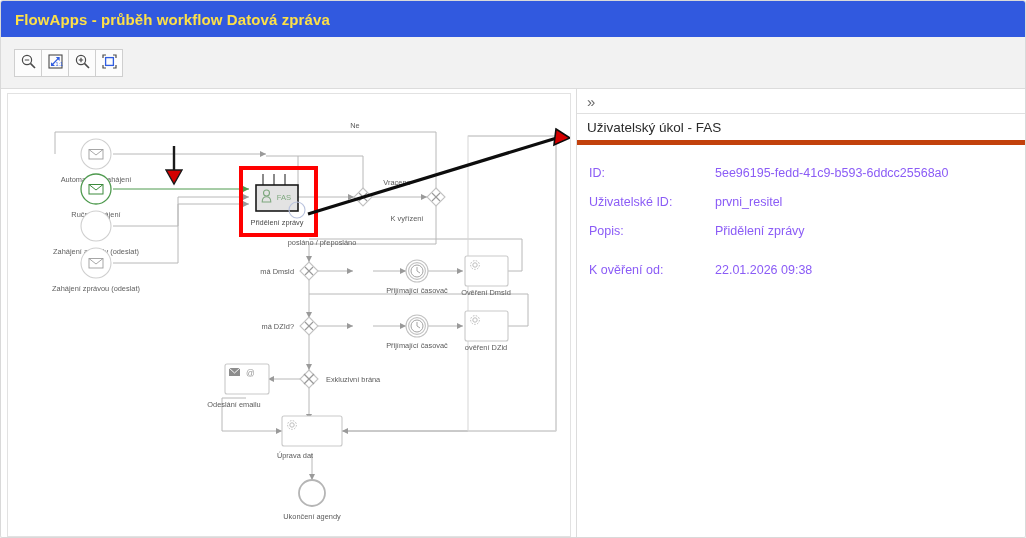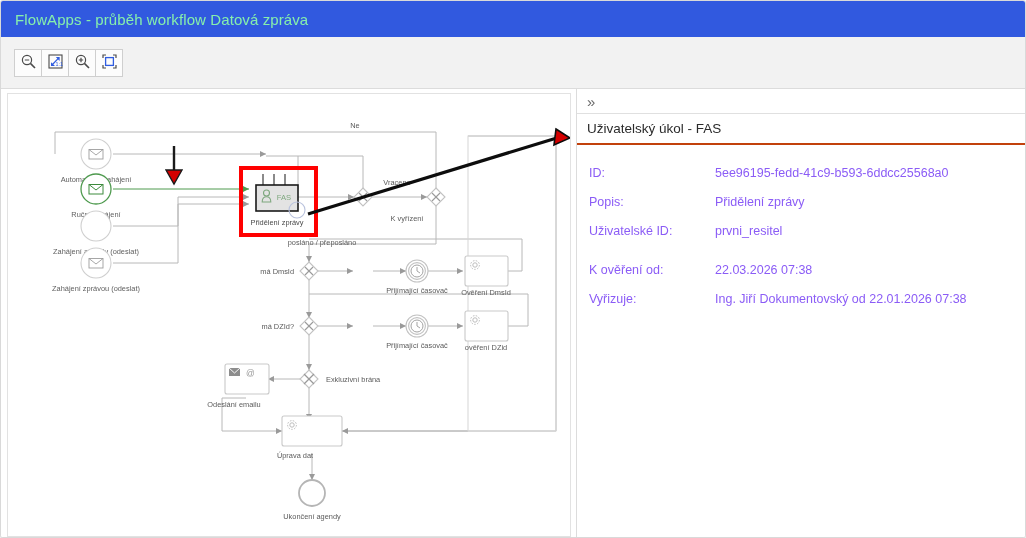--- a/index.html
+++ b/index.html
@@ -33,23 +33,23 @@
   
   .titlebar {
     height: 36px;
     background: #3159df;
     display: flex;
     align-items: center;
     padding: 0 0 0 14px;
     box-sizing: border-box;
   }
   .titlebar-text {
-    color: #86efac;
+    color: #fde047;
     font-size: 15px;
-    font-weight: normal;
+    font-weight: bold;
     letter-spacing: 0.1px;
     white-space: nowrap;
   }
 
   
   .toolbar {
     height: 52px;
     background: #f2f2f2;
     border-bottom: 1px solid #dcdcdc;
     display: flex;
@@ -118,21 +118,21 @@
     align-items: center;
     padding-left: 10px;
     box-sizing: border-box;
     background: #ffffff;
     cursor: pointer;
     color: #6b6b6b;
     font-size: 14px;
   }
   .detail-header {
     height: 31px;
-    border-bottom: 2px solid #c2410c;
+    border-bottom: 5px solid #c2410c;
     display: flex;
     align-items: center;
     padding-left: 10px;
     box-sizing: border-box;
     background: #ffffff;
   }
   .detail-header-text {
     font-size: 13.5px;
     color: #2b2b2b;
   }
@@ -451,34 +451,30 @@
       </div>
 
       <div class="detail-body">
         <table class="field-table">
           <tbody>
             <tr>
               <td class="field-label">ID:</td>
               <td class="field-value">5ee96195-fedd-41c9-b593-6ddcc25568a0</td>
             </tr>
             <tr>
+              <td class="field-label">Uživatelské ID:</td>
+              <td class="field-value">prvni_resitel</td>
+            </tr>
+            <tr>
               <td class="field-label">Popis:</td>
               <td class="field-value">Přidělení zprávy</td>
             </tr>
-            <tr>
-              <td class="field-label">Uživatelské ID:</td>
-              <td class="field-value">prvni_resitel</td>
-            </tr>
             <tr class="group-gap">
               <td class="field-label">K ověření od:</td>
-              <td class="field-value">22.03.2026 07:38</td>
-            </tr>
-            <tr>
-              <td class="field-label">Vyřizuje:</td>
-              <td class="field-value">Ing. Jiří Dokumentovský od 22.01.2026 07:38</td>
+              <td class="field-value">22.01.2026 09:38</td>
             </tr>
           </tbody>
         </table>
       </div>
 
     </div>
 
   </div>
 </div>
 

